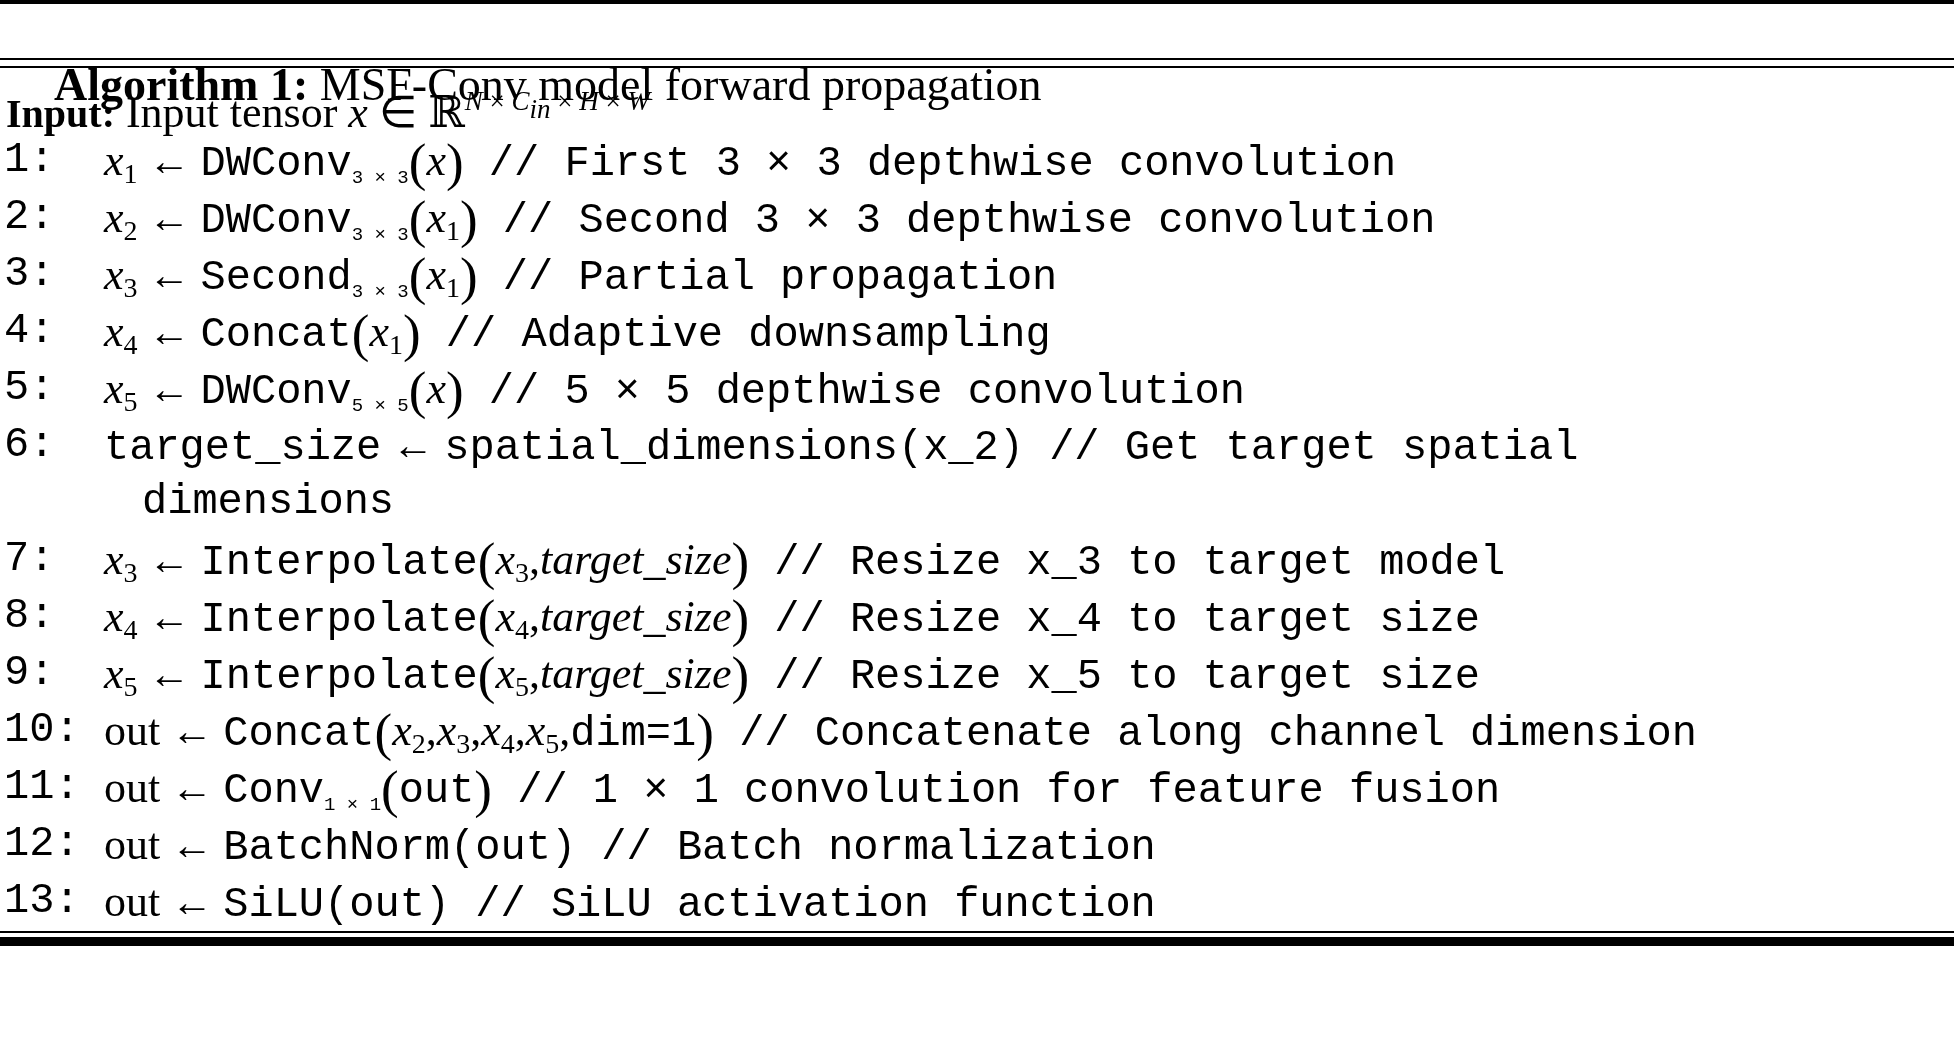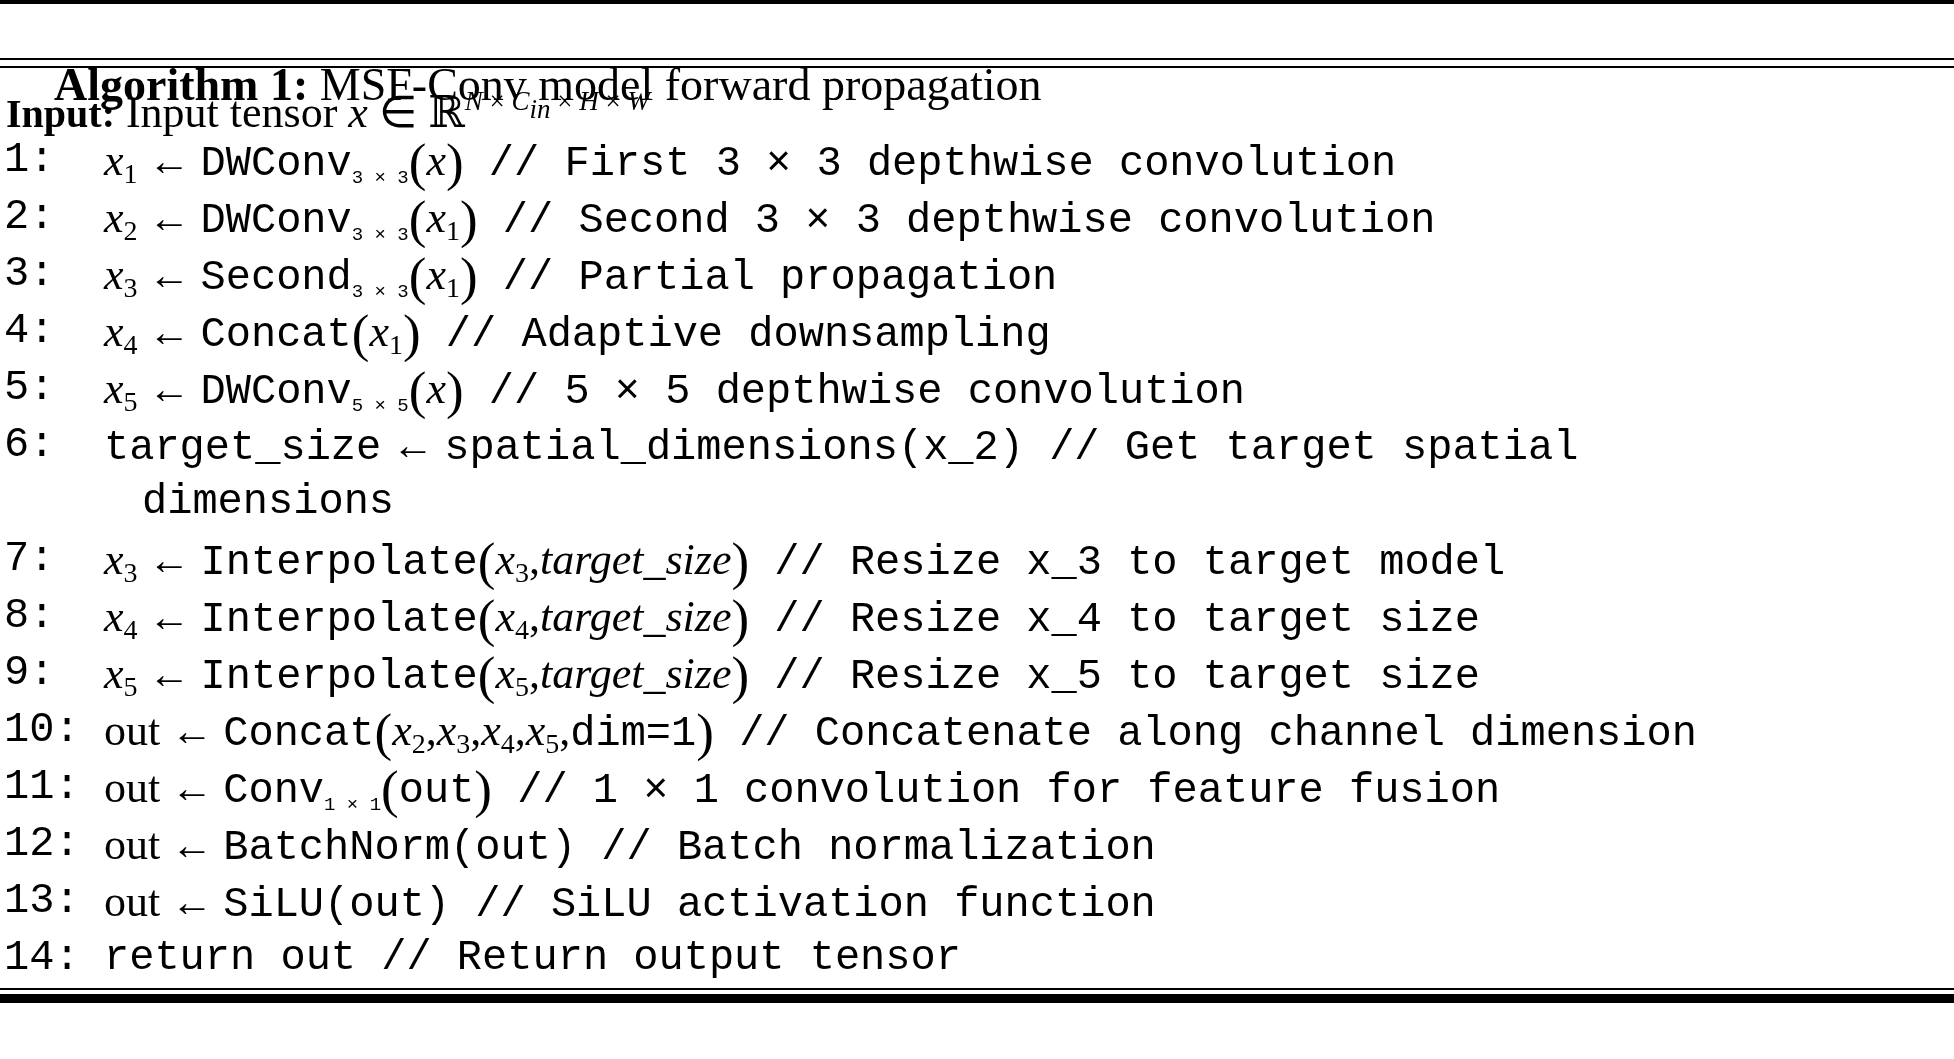--- a/index.html
+++ b/index.html
@@ -133,22 +133,18 @@
         <span class="line-body"><span class="k-s">out</span><span class="k-arr"> ← </span><span class="k-m">Conv</span><span class="k-msub">1 × 1</span><span class="k-par">(</span><span class="k-m">out</span><span class="k-par">)</span><span class="k-m"> // 1 × 1 convolution for feature fusion</span></span>
       </div>
       <div class="code-line">
         <span class="line-num">12:</span>
         <span class="line-body"><span class="k-s">out</span><span class="k-arr"> ← </span><span class="k-m">BatchNorm(out) // Batch normalization</span></span>
       </div>
       <div class="code-line">
         <span class="line-num">13:</span>
         <span class="line-body"><span class="k-s">out</span><span class="k-arr"> ← </span><span class="k-m">SiLU(out) // SiLU activation function</span></span>
       </div>
-      <div class="code-line">
-        <span class="line-num">14:</span>
-        <span class="line-body"><span class="k-m">return out // Return output tensor</span></span>
-      </div>
     </div>
 
   <div class="rule-thin"></div>
   <div class="rule-thick"></div>
 
 </div>
 
 </body></html>

